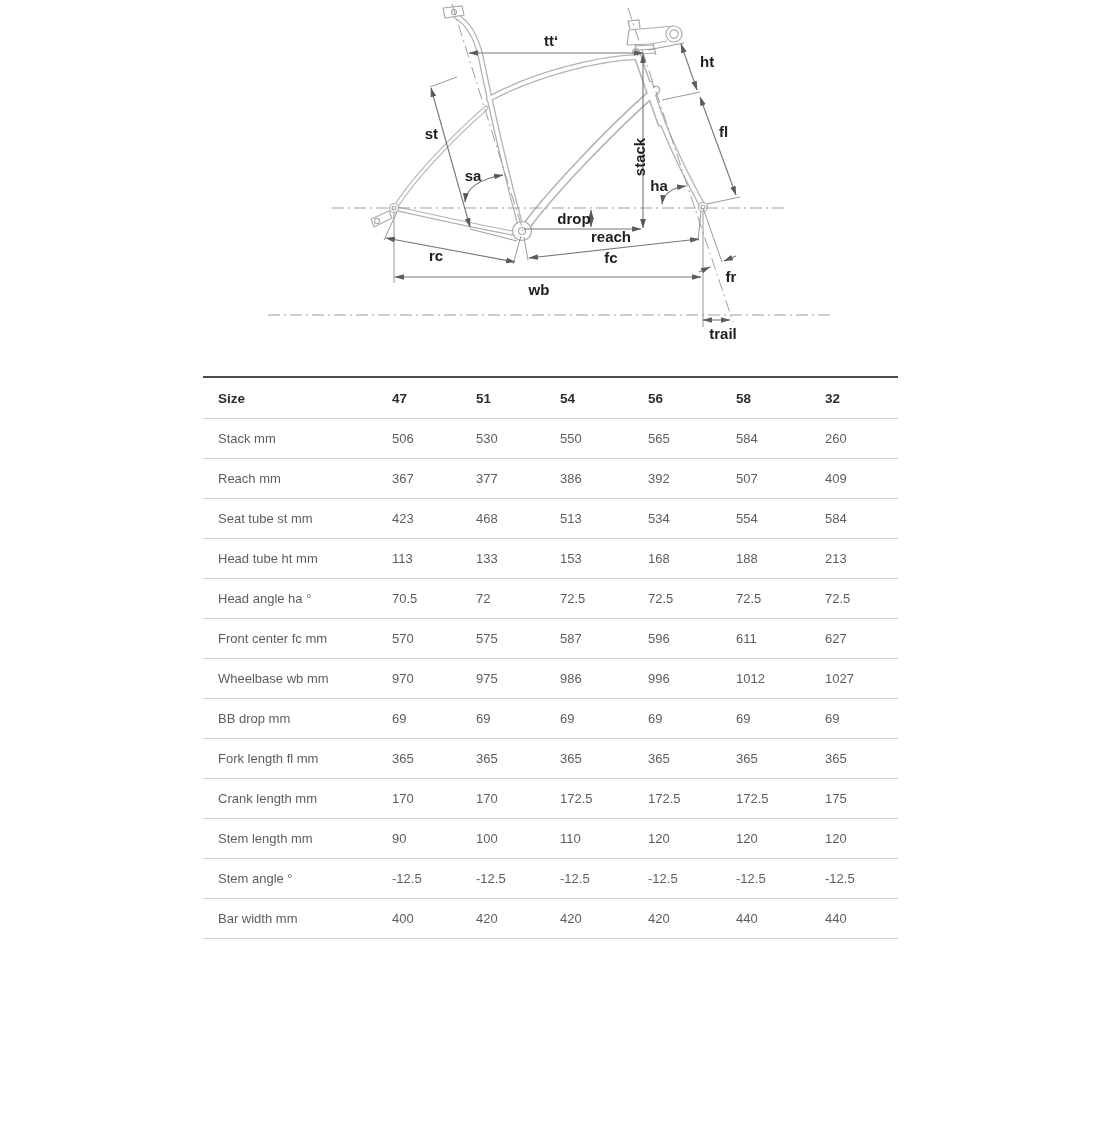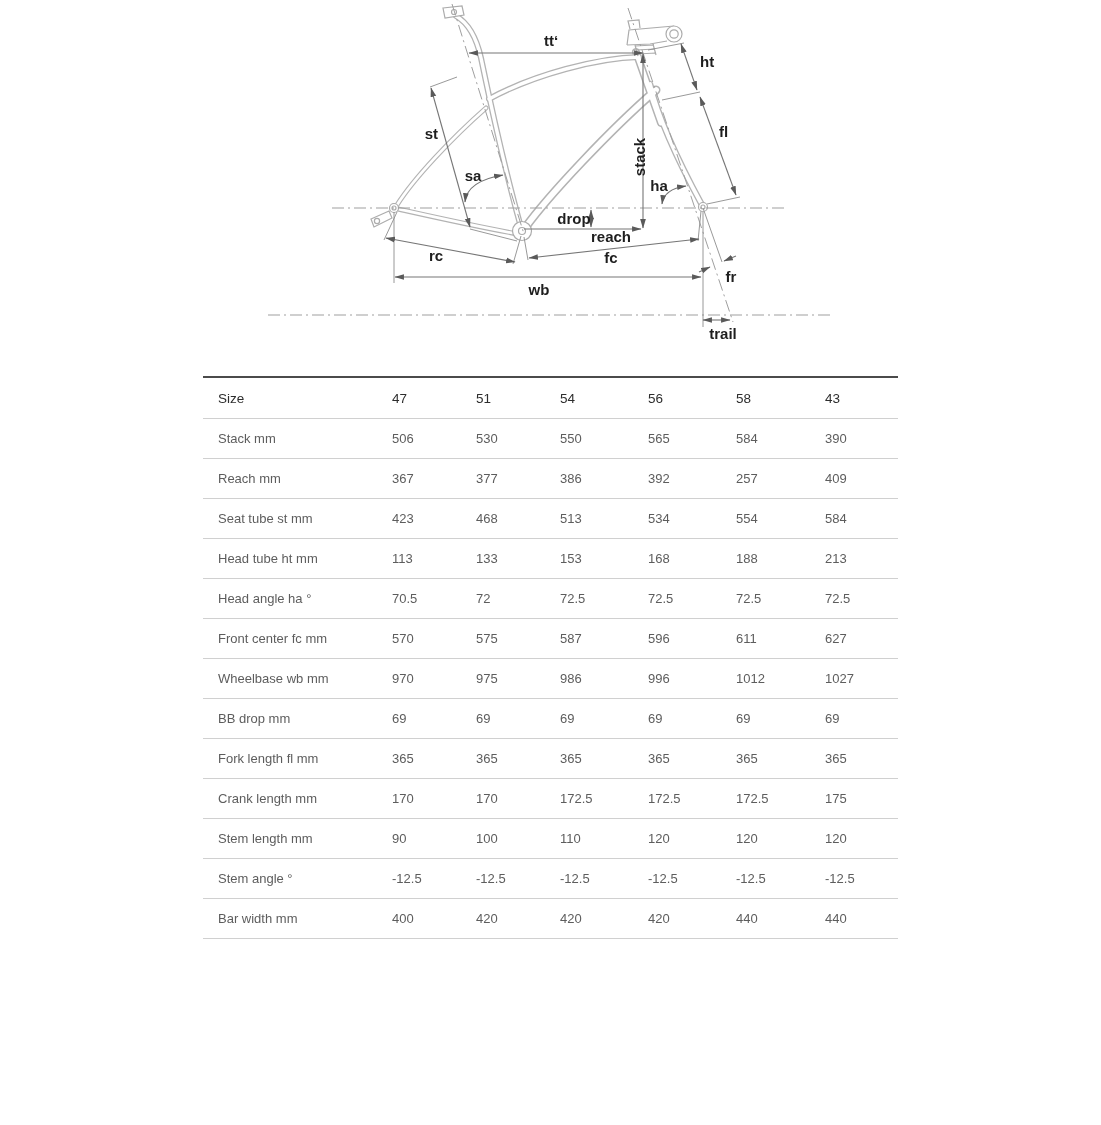--- a/index.html
+++ b/index.html
@@ -11,21 +11,21 @@
   .detail{fill:none;stroke:#acacac;stroke-width:1.2;}
   .detail-f{fill:#fff;stroke:#acacac;stroke-width:1.2;}
   .cl{fill:none;stroke:#9f9f9f;stroke-width:1;stroke-dasharray:12 4 2 4;}
   .ext{stroke:#8d8d8d;stroke-width:0.9;fill:none;}
   .dim{stroke:#767676;stroke-width:1.1;fill:none;}
   .dlabel{font-family:"Liberation Sans",sans-serif;font-weight:bold;font-size:15px;fill:#1e1e1e;}
   .spec{width:695px;margin:16px auto 0;border-collapse:collapse;border-top:2px solid #4b4b4b;
         font-size:13px;color:#5d5d5d;table-layout:fixed;}
   .spec th,.spec td{font-weight:normal;text-align:left;padding:0 0 0 15px;height:39px;
         border-bottom:1px solid #d0d0d0;white-space:nowrap;overflow:hidden;}
-  .spec thead th{font-weight:normal;color:#2d2d2d;font-size:13.5px;height:40px;}
+  .spec thead th{font-weight:bold;color:#2d2d2d;font-size:13.5px;height:40px;}
 </style>
 </head>
 <body>
 
 <div class="page">
 
   <div class="diagram-wrap">
     <svg viewBox="0 0 1101 360" width="1101" height="360">
       <defs>
         <marker id="arr" viewBox="0 0 10 7" refX="9" refY="3.5" markerWidth="9" markerHeight="6.3" orient="auto-start-reverse">
@@ -139,40 +139,40 @@
         <col style="width:88px">
     </colgroup>
     <thead>
       <tr>
         <th>Size</th>
         <th>47</th>
         <th>51</th>
         <th>54</th>
         <th>56</th>
         <th>58</th>
-        <th>43</th>
+        <th>32</th>
       </tr>
     </thead>
     <tbody>
         <tr>
           <th>Stack mm</th>
           <td>506</td>
           <td>530</td>
           <td>550</td>
           <td>565</td>
           <td>584</td>
-          <td>390</td>
+          <td>260</td>
         </tr>
         <tr>
           <th>Reach mm</th>
           <td>367</td>
           <td>377</td>
           <td>386</td>
           <td>392</td>
-          <td>257</td>
+          <td>507</td>
           <td>409</td>
         </tr>
         <tr>
           <th>Seat tube st mm</th>
           <td>423</td>
           <td>468</td>
           <td>513</td>
           <td>534</td>
           <td>554</td>
           <td>584</td>

